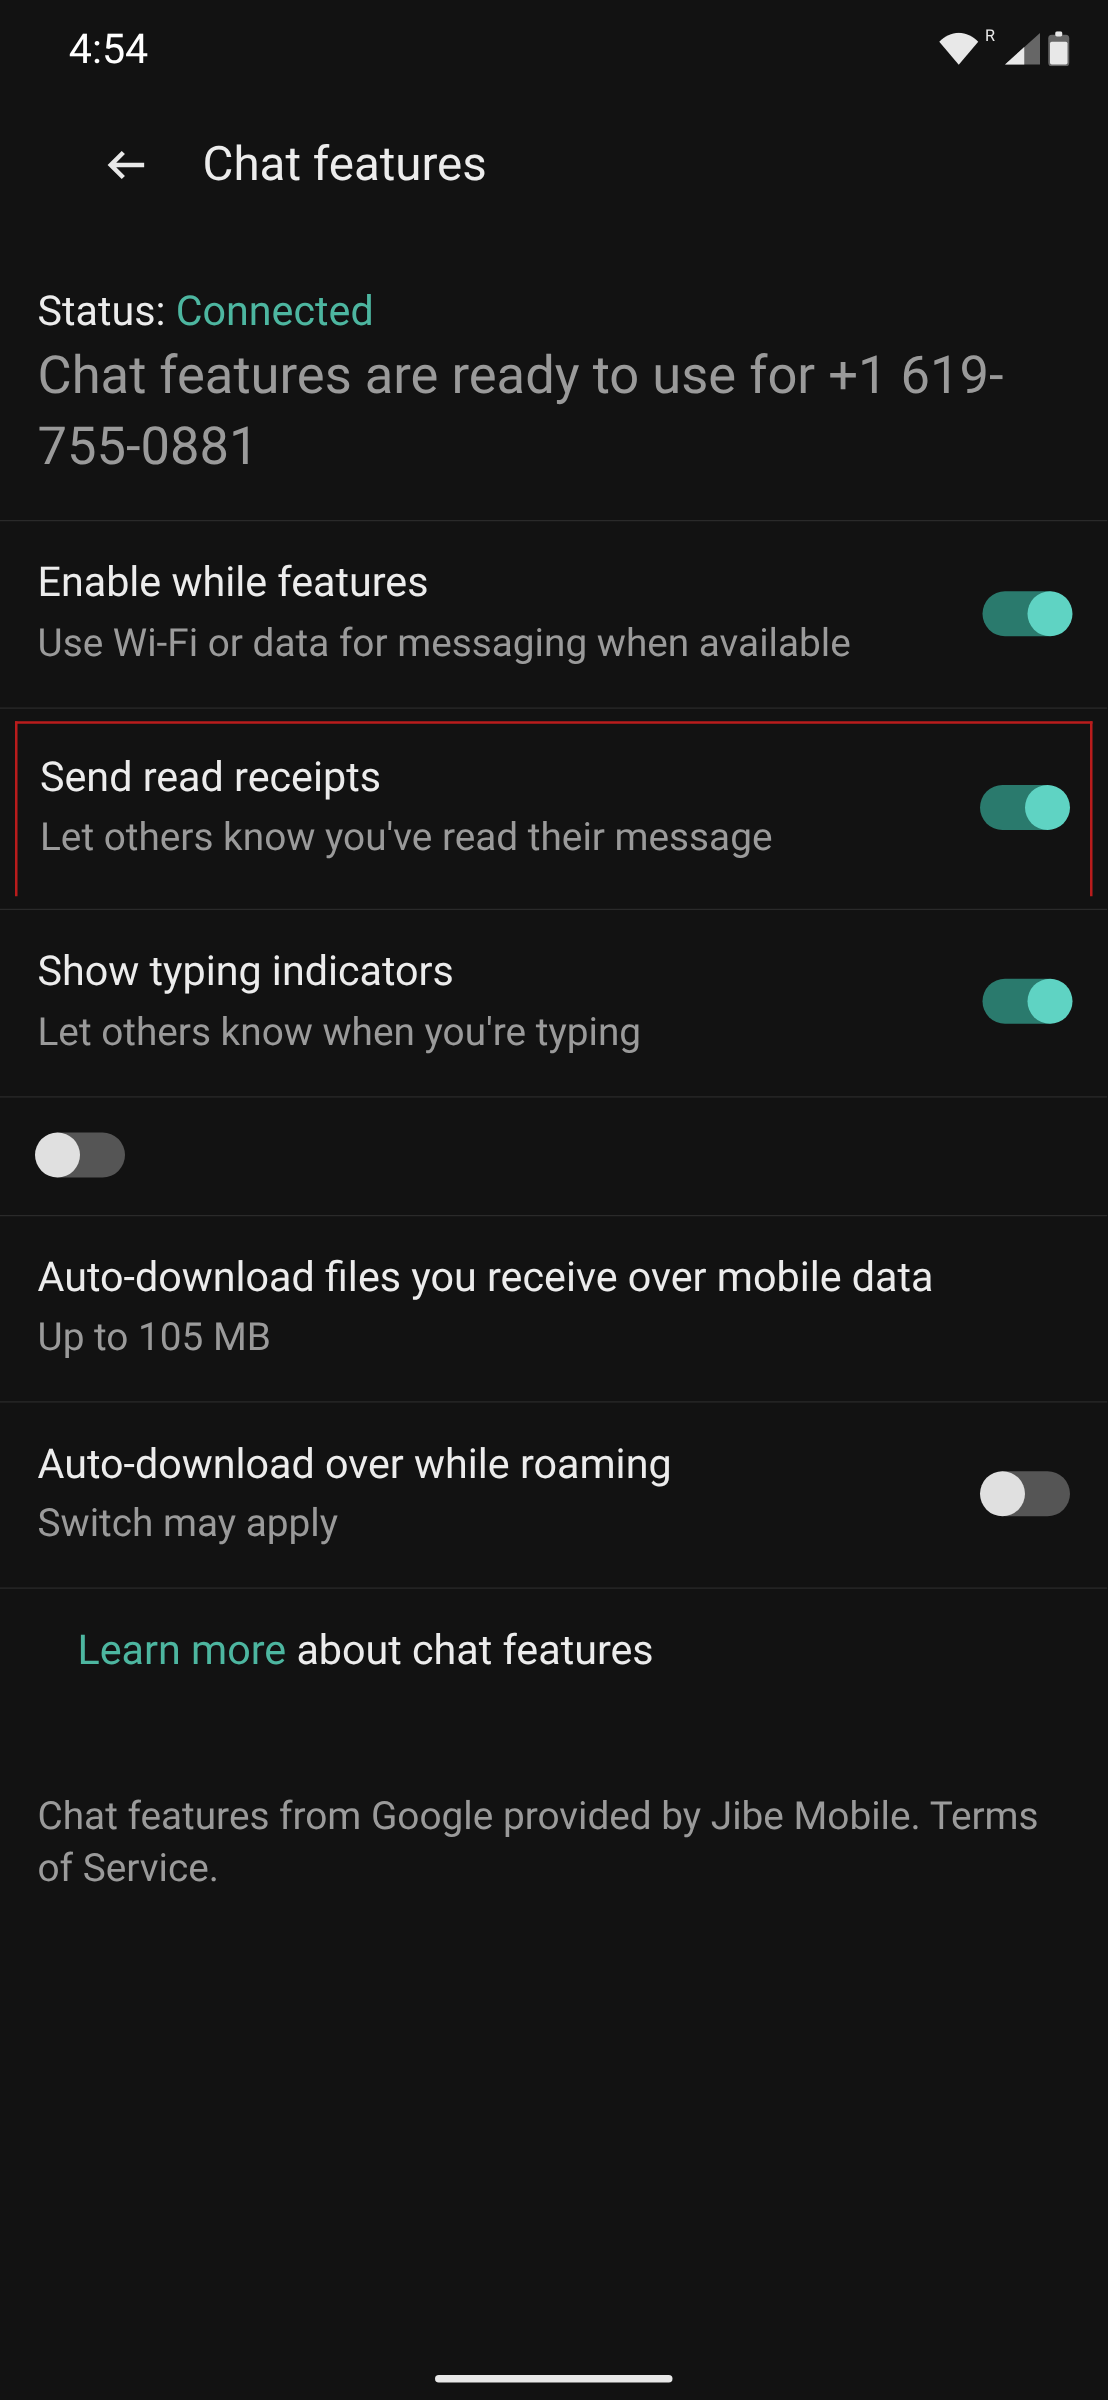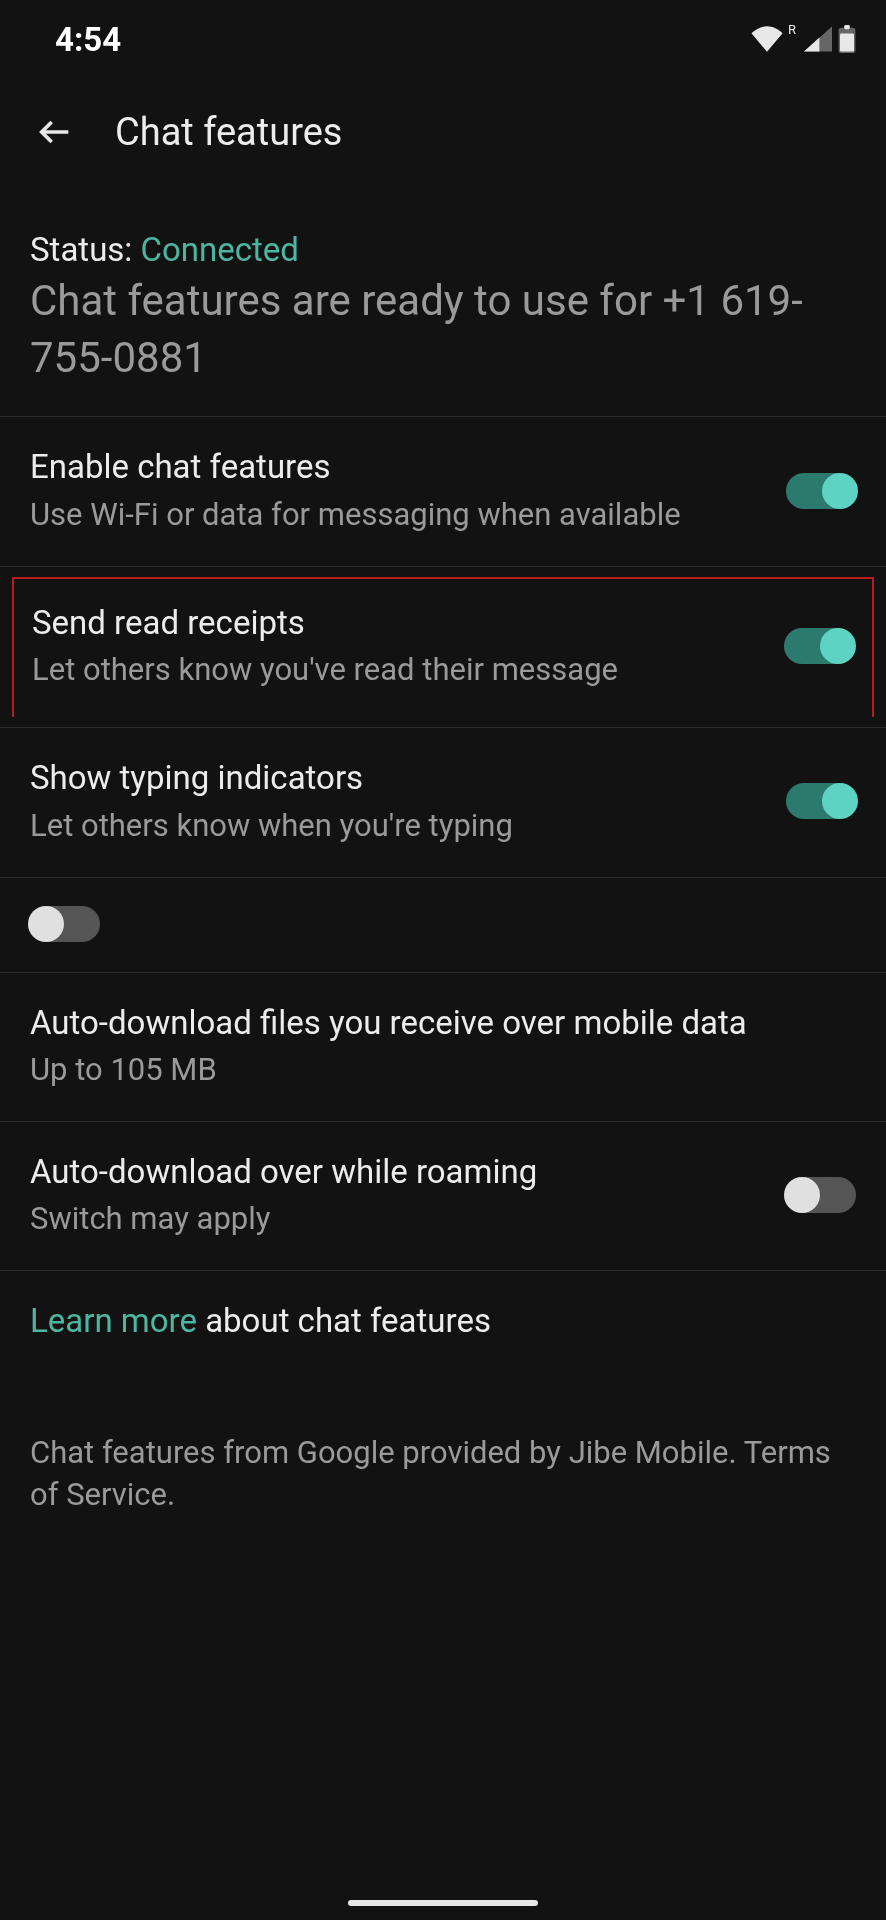--- a/index.html
+++ b/index.html
@@ -18,33 +18,34 @@
   }
   .status-bar {
     display: flex;
     justify-content: space-between;
     align-items: center;
     padding: 18px 30px 10px 55px;
     height: 70px;
   }
   .status-time {
     font-size: 33px;
-    font-weight: 700;
+    font-weight: 400;
     color: #fff;
   }
   .status-icons {
     display: flex;
     align-items: center;
     gap: 6px;
   }
   .app-bar {
     display: flex;
     align-items: center;
     padding: 40px 30px 40px 35px;
     gap: 40px;
+    margin-left: 47px;
   }
   .back-arrow {
     width: 40px;
     height: 40px;
     display: flex;
     align-items: center;
     justify-content: center;
     color: #e8e8e8;
   }
   .app-title {
@@ -115,20 +116,21 @@
   .highlight {
     border: 2px solid #b91c1c;
     margin: 10px 12px;
     padding: 22px 18px 26px 18px;
   }
   .link {
     color: #4db6a0;
   }
   .footer-section {
     padding: 28px 30px;
+    margin-left: 32px;
   }
   .footer-line {
     font-size: 33px;
     color: #ececec;
     line-height: 1.35;
   }
   .provider {
     font-size: 31px;
     color: #9a9a9a;
     line-height: 1.35;
@@ -181,21 +183,21 @@
 
 <div class="section no-toggle" style="padding-top:36px;">
   <div class="status-label">
     <span>Status: </span><span class="status-value">Connected</span>
   </div>
   <div class="section-sub" style="color:#9a9a9a;font-size:42px;">Chat features are ready to use for +1 619-755-0881</div>
 </div>
 
 <div class="section">
   <div class="section-text">
-    <div class="section-title">Enable chat features</div>
+    <div class="section-title">Enable while features</div>
     <div class="section-sub">Use Wi-Fi or data for messaging when available</div>
   </div>
   <div class="toggle on">
       <div class="knob"></div>
     </div>
 </div>
 
 <div style="border-bottom:1px solid #2a2a2a;">
 <div class="section highlight" style="border-bottom:none;">
   <div class="section-text">

